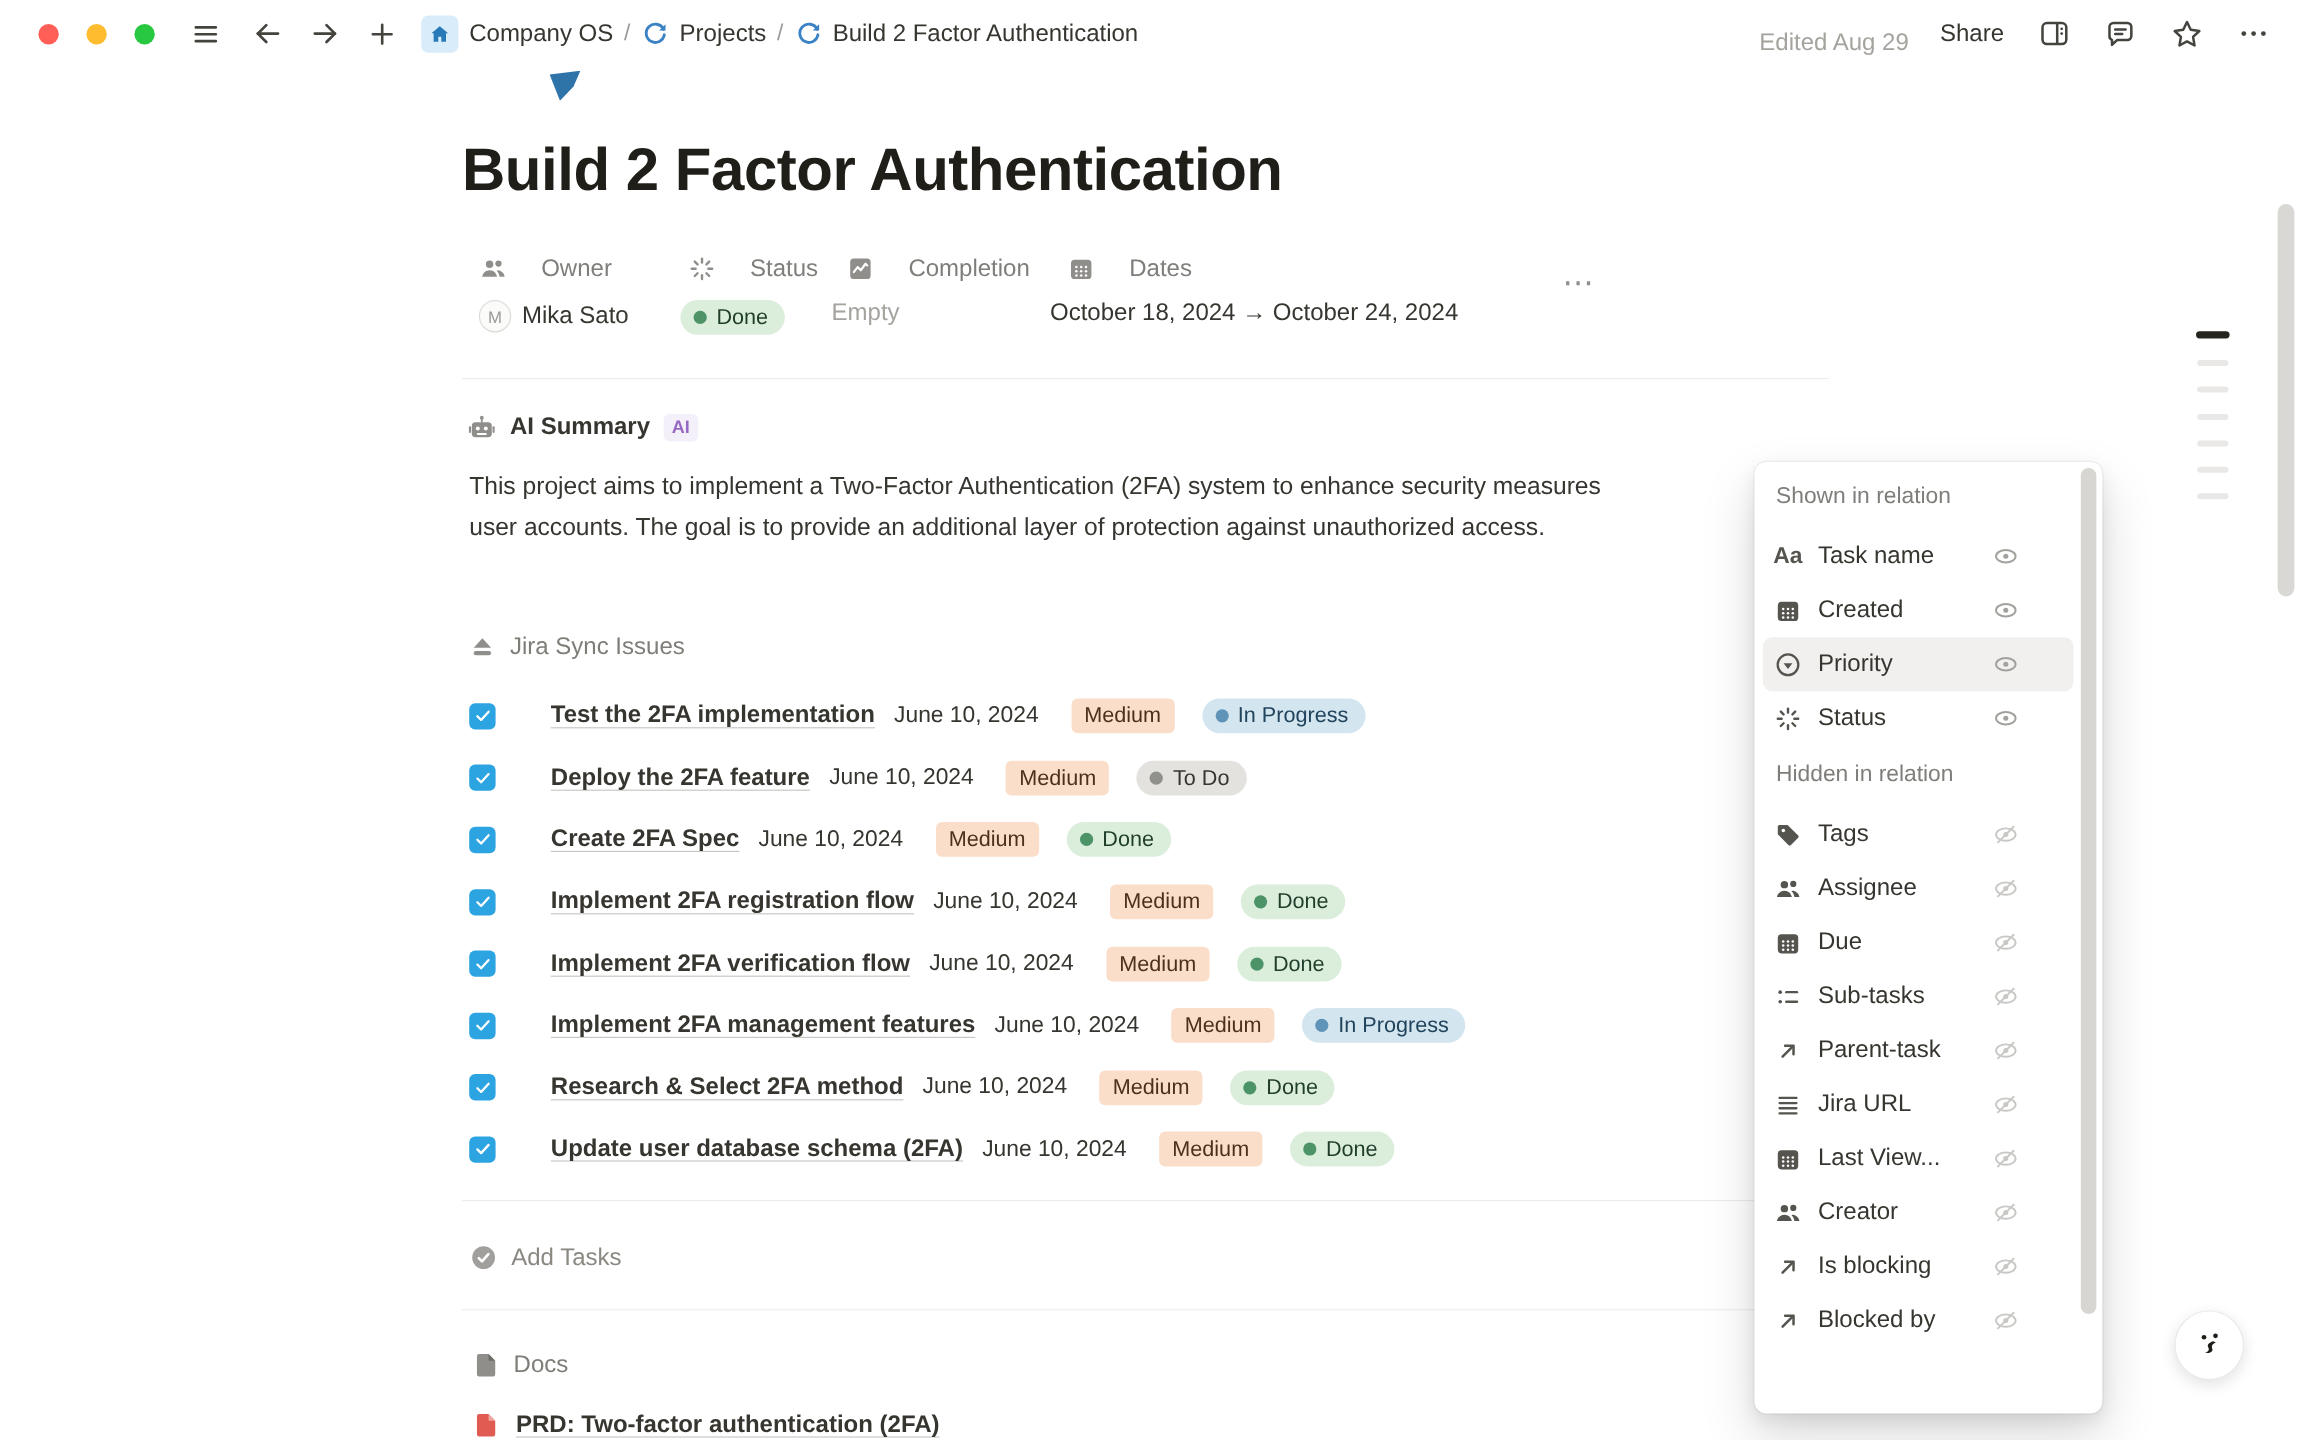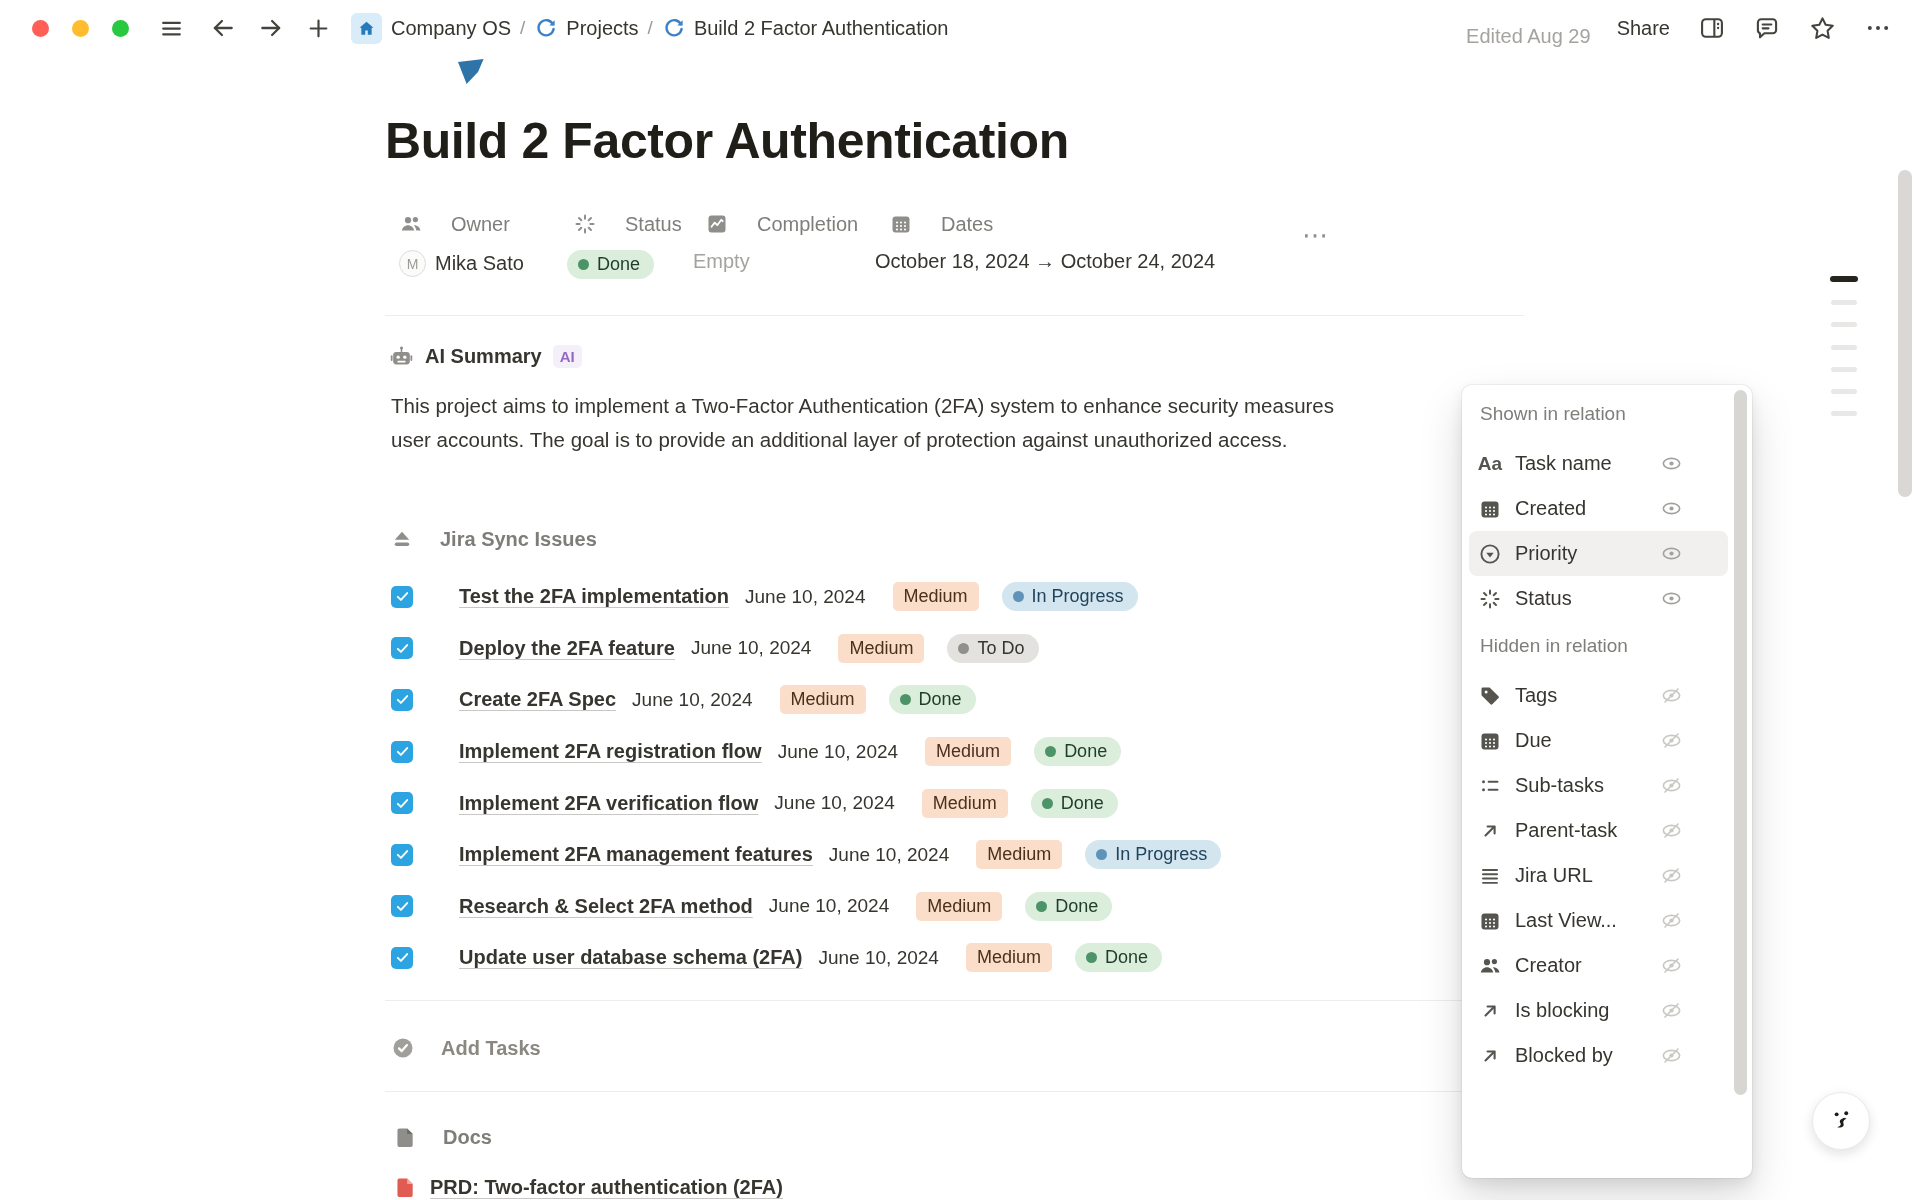--- a/index.html
+++ b/index.html
@@ -41,22 +41,22 @@
   .divider { position:absolute; left:385px; width:1139px; height:1px; background:#eeedeb; }
 
   
   #ai-head { left:389px; top:344px; display:flex; align-items:center; gap:11px; }
   #ai-head .h { font-size:20px; font-weight:600; color:#37352f; }
   .ai-badge { font-size:15px; font-weight:600; color:#9668c4; background:#f4f0fa;
               border-radius:5px; padding:3px 7px; }
   .body-line { position:absolute; left:391px; font-size:20.5px; color:#37352f; white-space:nowrap; }
 
   
-  .sec-head { position:absolute; display:flex; align-items:center; gap:26px;
-              font-size:20px; font-weight:700; color:#7f7d78; }
+  .sec-head { position:absolute; display:flex; align-items:center; gap:11px;
+              font-size:20px; font-weight:400; color:#7f7d78; }
 
   
   #task-list { position:absolute; left:391px; top:571px; }
   .task-row { height:51.6px; display:flex; align-items:center; }
   .checkbox { width:22px; height:22px; border-radius:5px; background:#2da4e2; margin-right:14px;
               display:flex; align-items:center; justify-content:center; flex:none; }
   .task-name { font-size:20px; font-weight:600; color:#37352f; margin-right:16px;
                text-decoration:underline; text-decoration-color:rgba(55,53,47,.28);
                text-underline-offset:4px; text-decoration-thickness:1px; white-space:nowrap;margin-left:32px; }
   .task-date { font-size:19px; color:#37352f; margin-right:27px; white-space:nowrap; }
@@ -534,20 +534,40 @@
     <span class="mi-label">Tags</span>
     <span class="mi-eye">
           <svg width="23" height="23" viewBox="0 0 24 24" fill="none">
             <ellipse cx="12" cy="12" rx="8.5" ry="5.4" stroke="#c9c8c5" stroke-width="1.7"></ellipse>
             <circle cx="12" cy="12" r="2.2" fill="#c9c8c5"></circle>
             <path d="M5.2 18.8L18.8 5.2" stroke="#c9c8c5" stroke-width="1.7" stroke-linecap="round"></path>
           </svg>
         </span>
   </div>
 
+  <div class="menu-item">
+    <span class="mi-icon">
+          <svg width="24" height="24" viewBox="0 0 24 24">
+            <g fill="currentColor">
+              <circle cx="9" cy="8.2" r="3.1"></circle>
+              <path d="M2.8 18.6c.5-3.1 3.1-5.4 6.2-5.4s5.7 2.3 6.2 5.4z"></path>
+              <circle cx="16.4" cy="7.6" r="2.6"></circle>
+              <path d="M16.2 13.3c2.8.4 5 2.7 5.3 5.3h-4.2c-.2-2-1.1-3.8-2.5-5z"></path>
+            </g>
+          </svg>
+        </span>
+    <span class="mi-label">Assignee</span>
+    <span class="mi-eye">
+          <svg width="23" height="23" viewBox="0 0 24 24" fill="none">
+            <ellipse cx="12" cy="12" rx="8.5" ry="5.4" stroke="#c9c8c5" stroke-width="1.7"></ellipse>
+            <circle cx="12" cy="12" r="2.2" fill="#c9c8c5"></circle>
+            <path d="M5.2 18.8L18.8 5.2" stroke="#c9c8c5" stroke-width="1.7" stroke-linecap="round"></path>
+          </svg>
+        </span>
+  </div>
 
   <div class="menu-item">
     <span class="mi-icon">
           <svg width="24" height="24" viewBox="0 0 24 24">
             <rect x="3.5" y="4.5" width="17" height="16" rx="3" fill="currentColor"></rect>
             <g fill="#fff">
               <circle cx="8" cy="10.5" r="1.05"></circle>
               <circle cx="12" cy="10.5" r="1.05"></circle>
               <circle cx="16" cy="10.5" r="1.05"></circle>
               <circle cx="8" cy="14" r="1.05"></circle>

